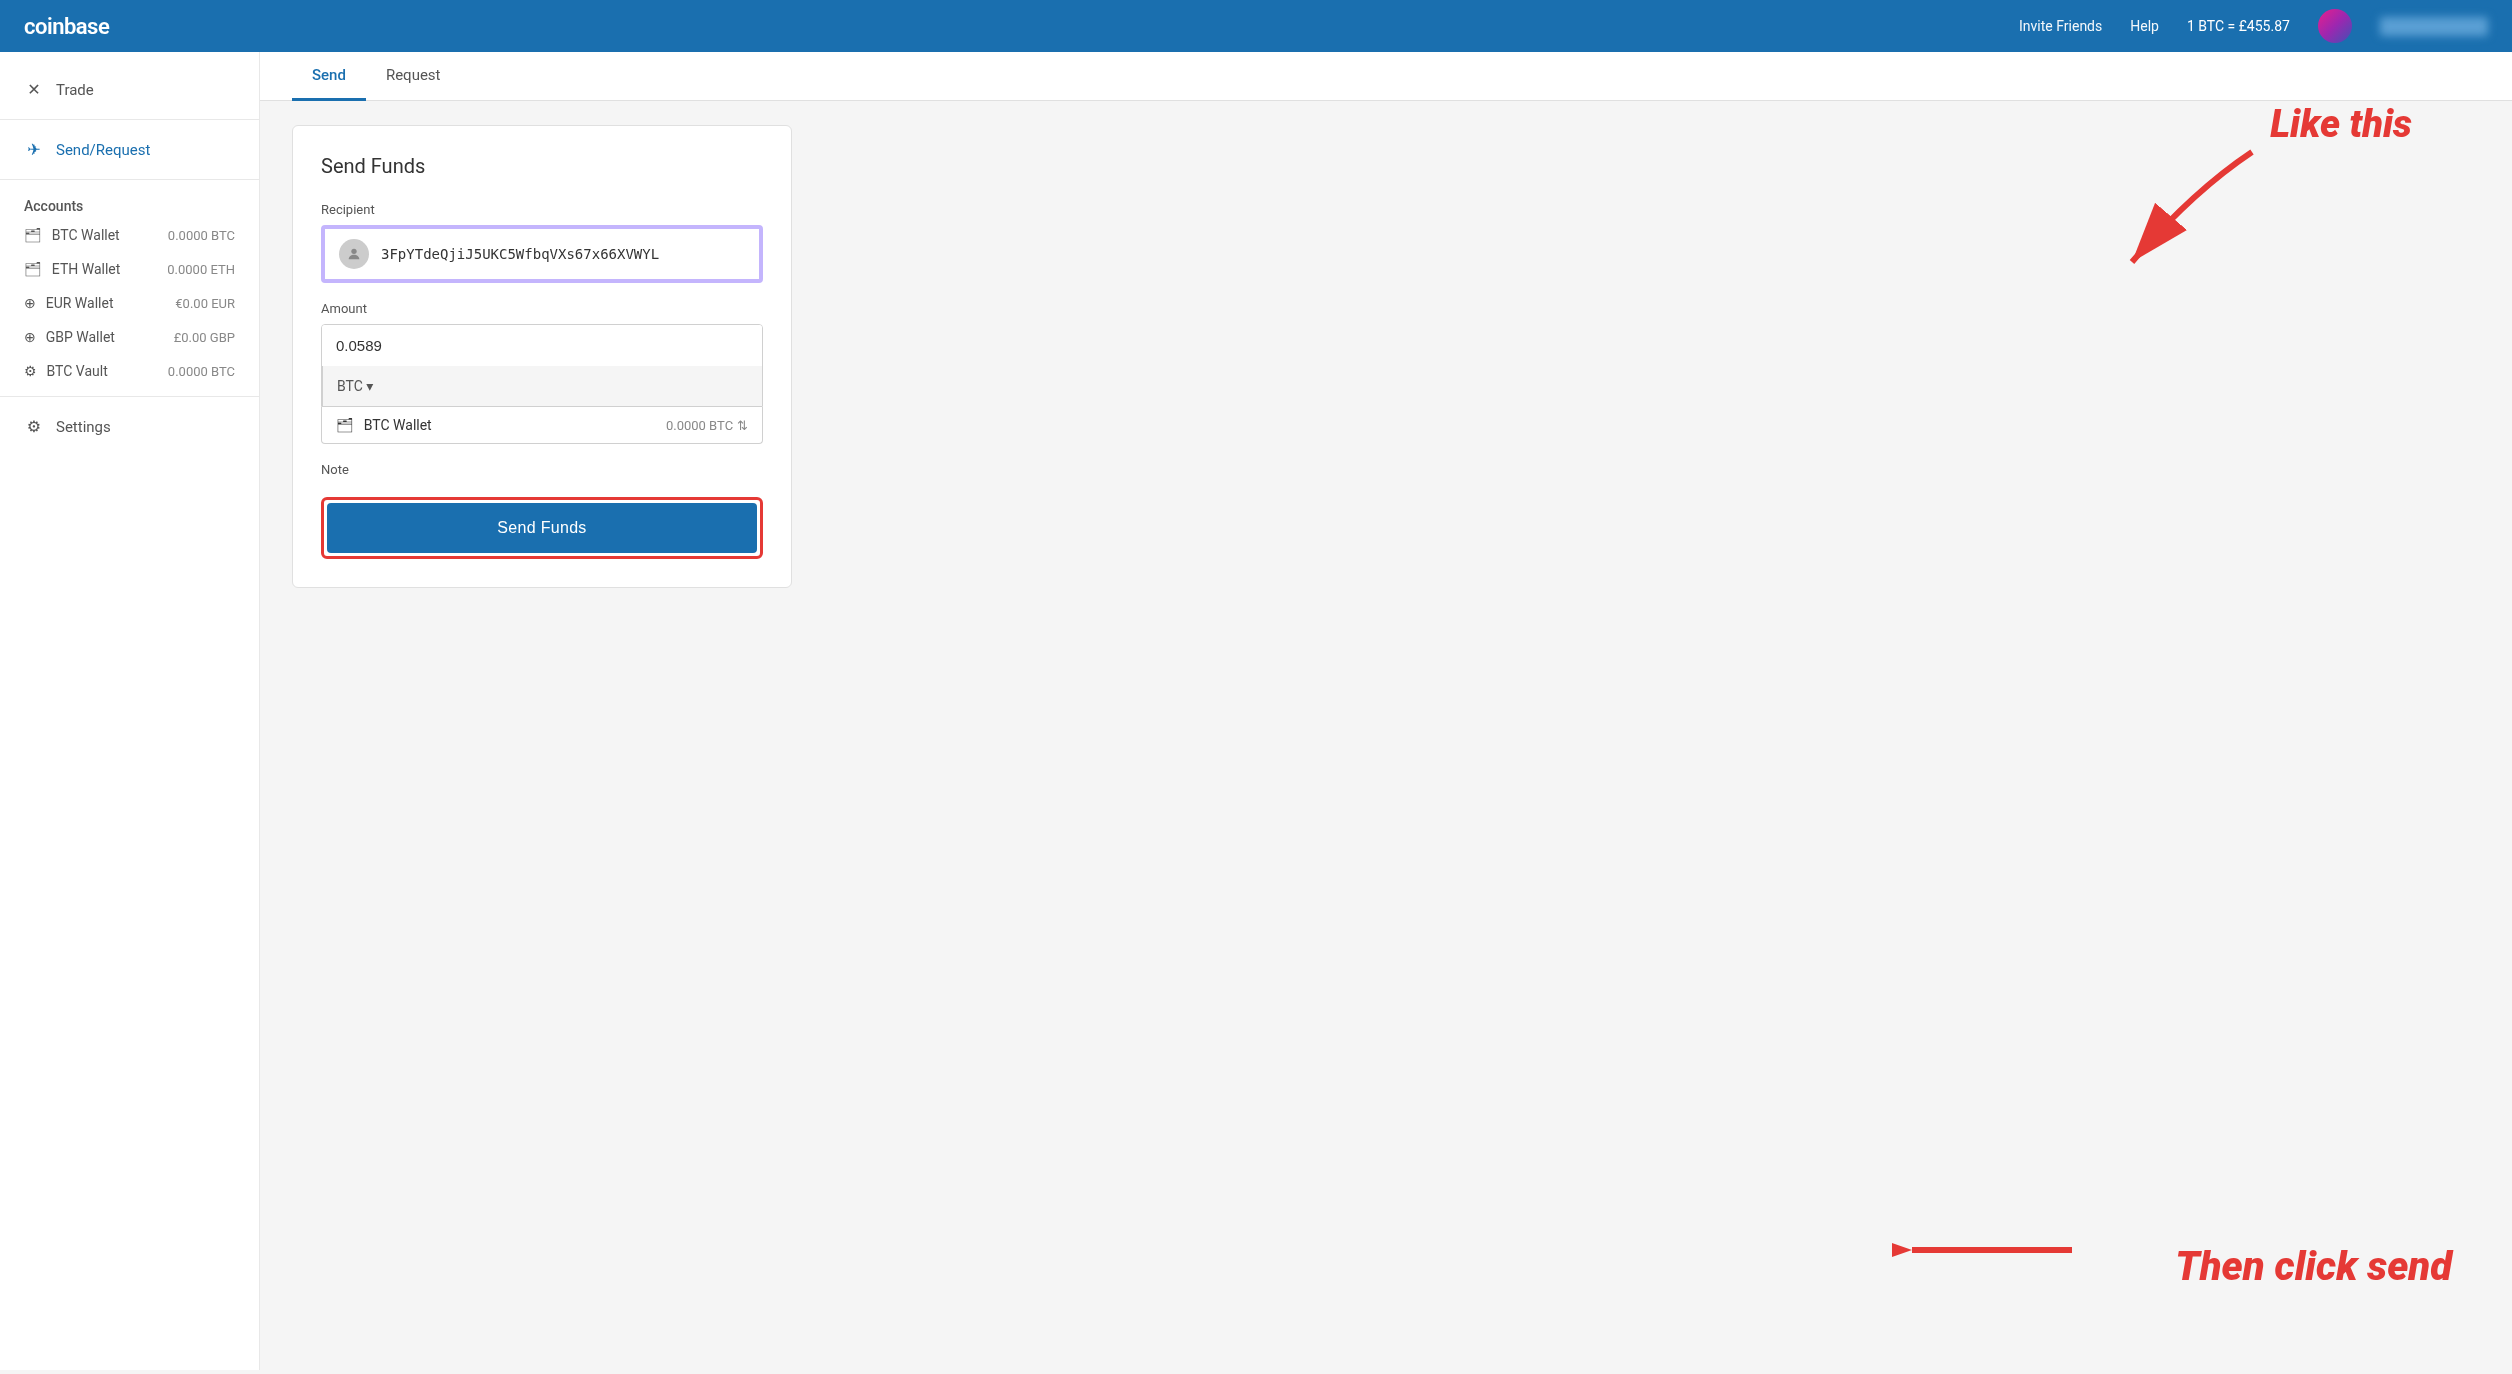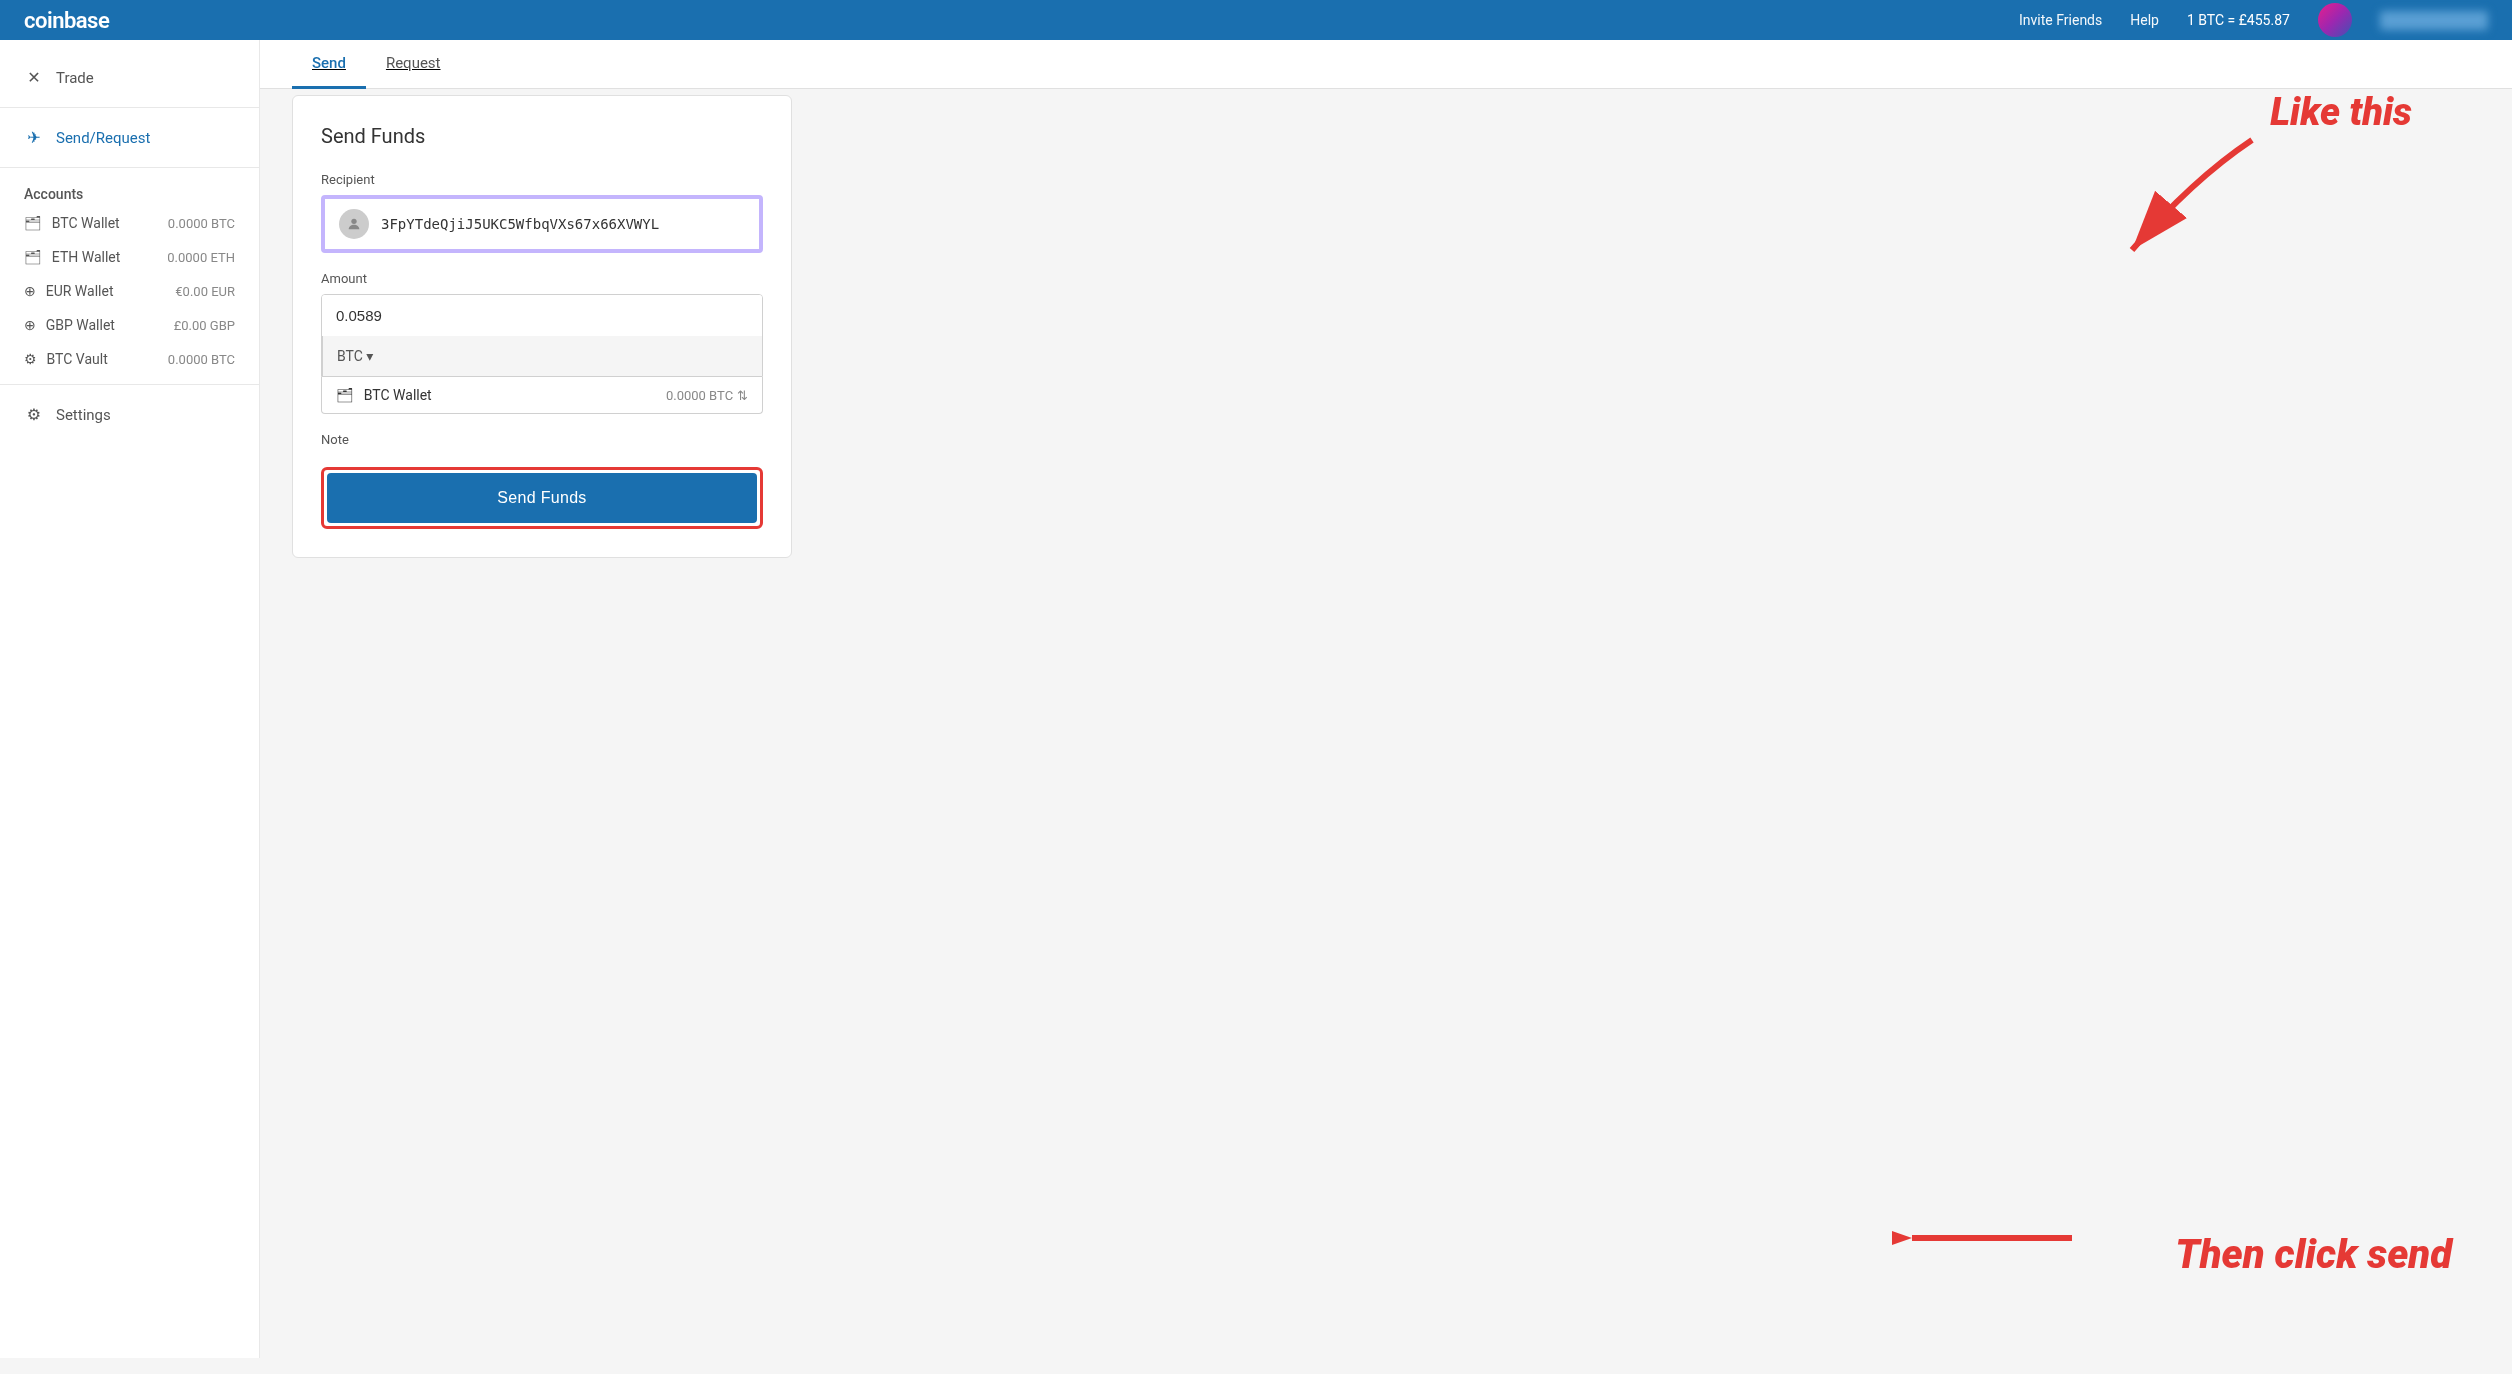--- a/index.html
+++ b/index.html
@@ -1,21 +1,21 @@
 <!DOCTYPE html>
 <html><head>
   <meta charset="utf-8">
   <style>
     * { box-sizing: border-box; margin: 0; padding: 0; }
     body { font-family: -apple-system, BlinkMacSystemFont, 'Segoe UI', Roboto, sans-serif; background: #f5f5f5; }
 
     
     .header {
       background: #1a6faf;
-      height: 40px;
+      height: 52px;
       display: flex;
       align-items: center;
       padding: 0 24px;
       justify-content: space-between;
     }
     .header-logo {
       color: white;
       font-size: 22px;
       font-weight: 600;
       letter-spacing: -0.5px;
@@ -123,23 +123,22 @@
       position: relative;
     }
 
     
     .tabs {
       display: flex;
       gap: 0;
       border-bottom: 1px solid #e0e0e0;
       margin-bottom: 24px;
       background: white;
-      margin: -24px -32px 6px;
+      margin: -24px -32px 24px;
       padding: 0 32px;
-      text-decoration: underline;
     }
     .tab {
       padding: 14px 20px;
       font-size: 15px;
       color: #555;
       cursor: pointer;
       border-bottom: 3px solid transparent;
       margin-bottom: -1px;
     }
     .tab.active {

